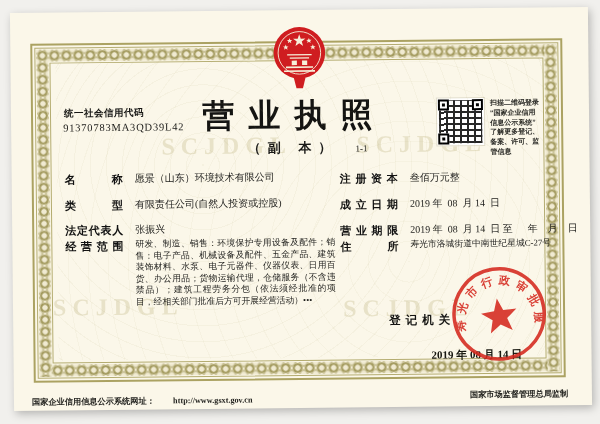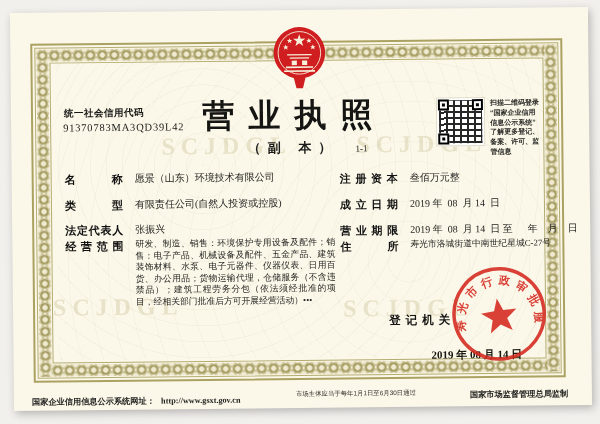--- a/index.html
+++ b/index.html
@@ -65,21 +65,21 @@
   .addr{width:152px;font-size:8.8px;line-height:1.3;}
   
   .regorg{position:absolute;left:376px;top:304px;font-size:11.5px;font-weight:700;letter-spacing:5px;color:#141412;}
   .regdate{position:absolute;left:418px;top:339px;font-size:11px;font-weight:600;
     font-family:"Liberation Serif",serif;color:#16160f;}
   .seal{position:absolute;left:437px;top:257px;width:98px;height:98px;opacity:.88;
     transform:rotate(-8deg);z-index:6;}
   
   .foot-left{position:absolute;left:18px;top:384px;font-size:8.2px;color:#23231f;white-space:nowrap;}
   .foot-left .lbl{font-weight:700;}
-  .foot-left .url{font-weight:700;font-family:"Liberation Serif",serif;margin-left:4px;}
+  .foot-left .url{font-weight:700;font-family:"Liberation Serif",serif;margin-left:16px;}
   .foot-mid{position:absolute;left:282px;top:379px;font-size:6.4px;line-height:1.5;color:#33332d;}
   .foot-right{position:absolute;left:456px;top:381px;font-size:8.2px;font-weight:700;color:#23231f;white-space:nowrap;}
 </style>
 </head>
 <body>
 
 <div class="page">
 
   <div class="frame">
     <div class="l1"></div>
@@ -181,17 +181,16 @@
     <text font-size="11.5" fill="#d5281e" font-weight="bold" font-family="Liberation Sans, sans-serif">
       <textPath href="#sealArc" startOffset="2" textLength="162">寿光市行政审批服务局</textPath>
     </text>
   </svg>
 
   <div class="foot-left">
     <span class="lbl">国家企业信用信息公示系统网址：</span>
     <span class="url">http://www.gsxt.gov.cn</span>
   </div>
   <div class="foot-mid">
-    <div>市场主体应当于每年1月1日至6月30日通过</div>
   </div>
   <div class="foot-right">国家市场监督管理总局监制</div>
 
 </div>
 
 </body></html>

